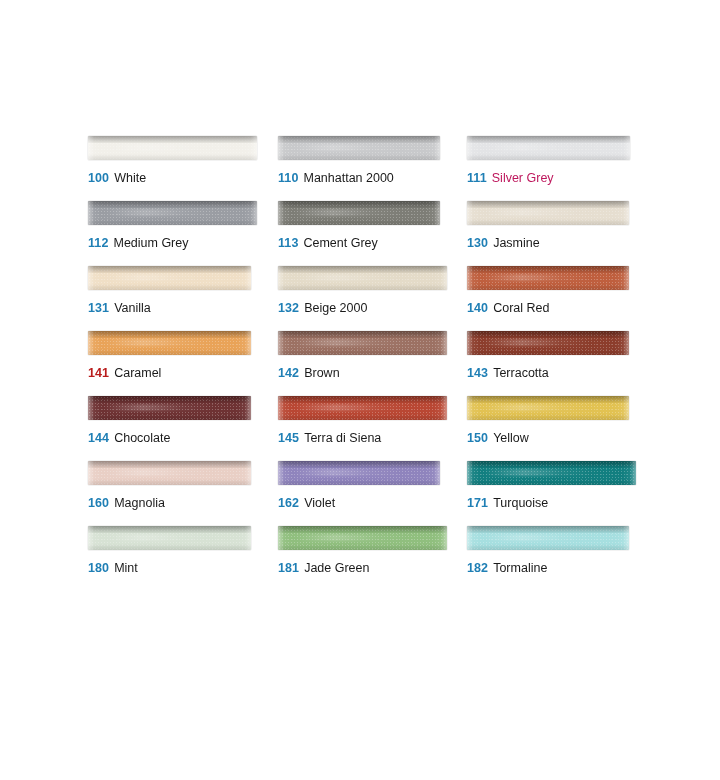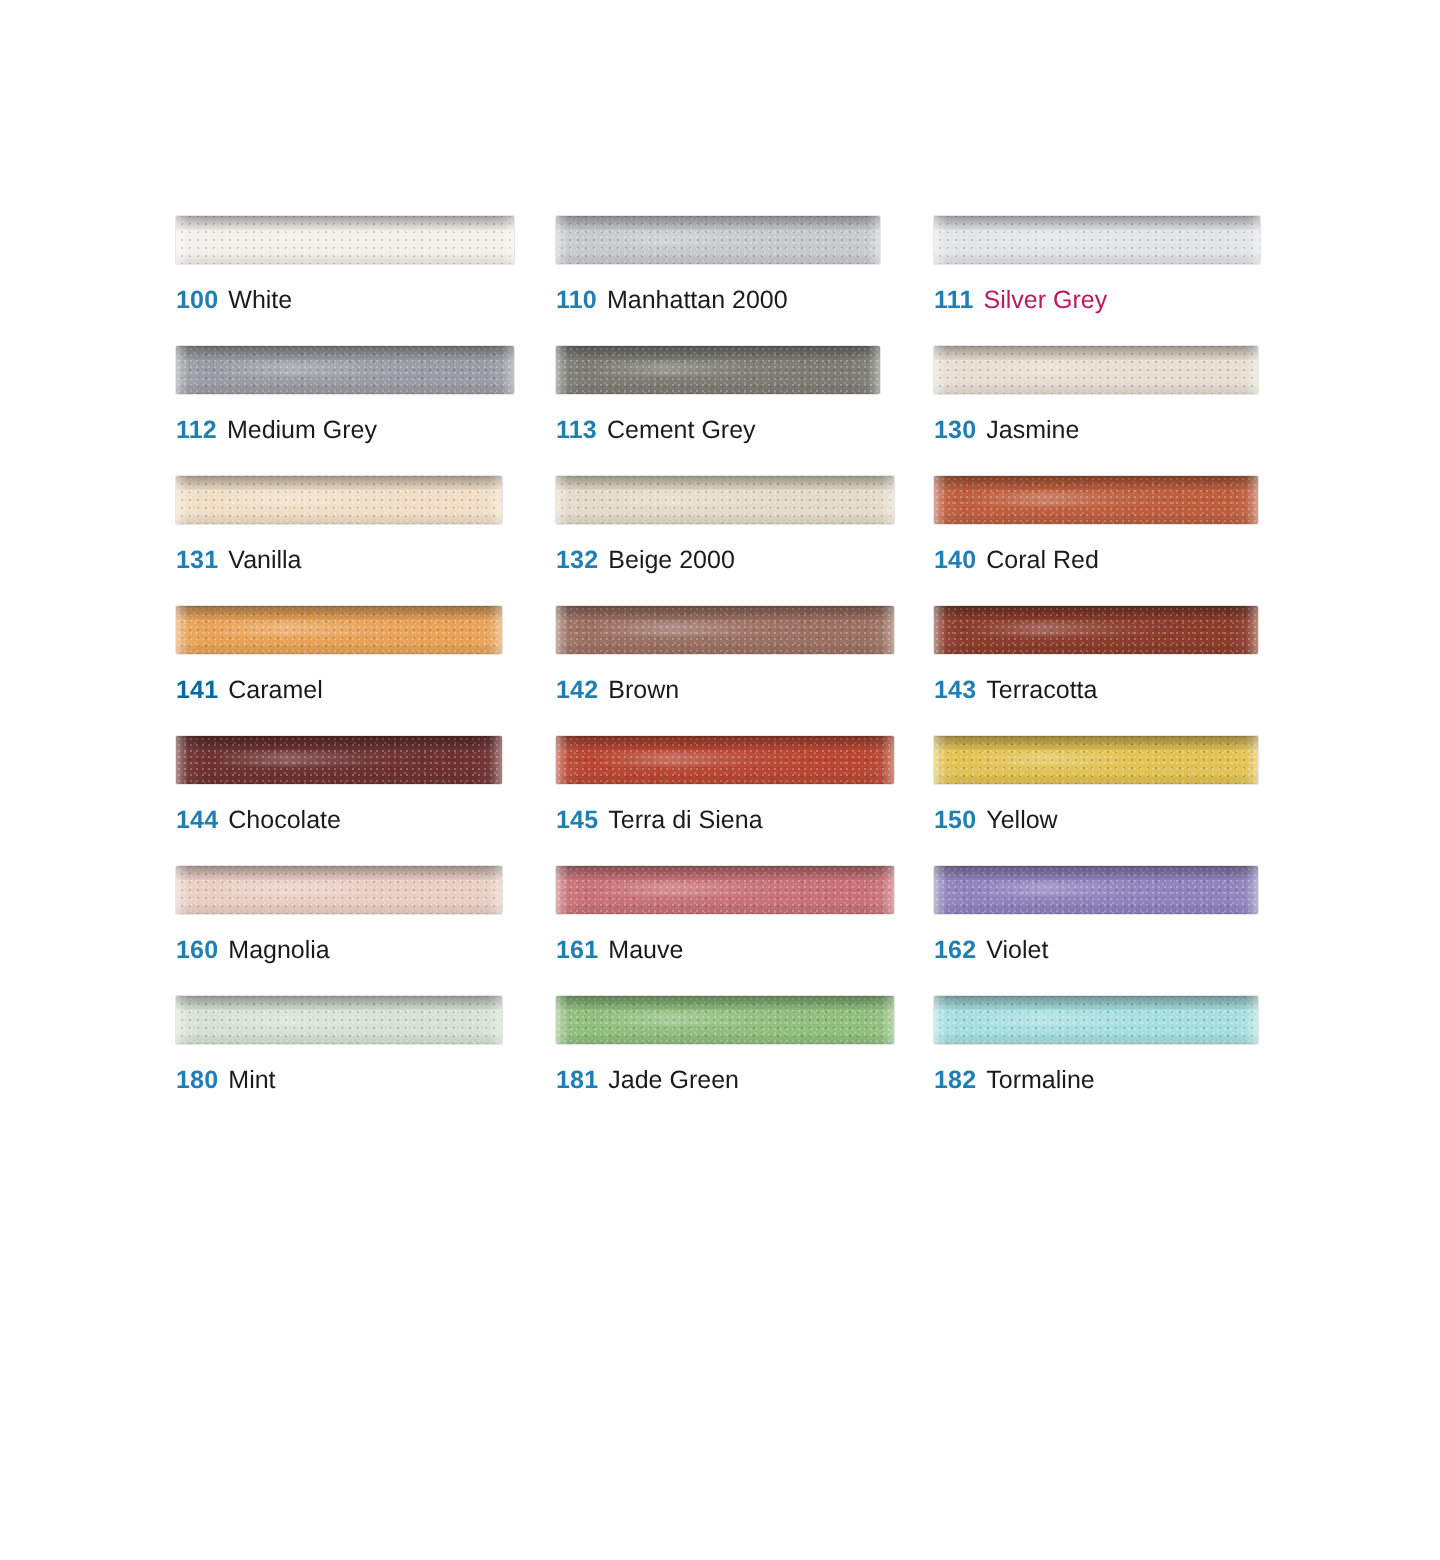--- a/index.html
+++ b/index.html
@@ -21,20 +21,21 @@
     background: #ffffff;
     box-sizing: border-box;
     padding: 108px 0 0 88px;
   }
   .swatch-grid {
     display: grid;
     grid-template-columns: 190px 189px 170px;
     grid-auto-rows: 65px;
     column-gap: 0px;
     row-gap: 0px;
+    margin-top: 28px;
   }
   .swatch-cell {
     position: relative;
     width: 100%;
     height: 65px;
   }
   .swatch-bar {
     position: relative;
     width: 169px;
     height: 24px;
@@ -231,21 +232,21 @@
       </div>
       <div class="swatch-cell col3">
         <div class="swatch-bar">
           <div class="swatch-fill" style="background: rgb(233, 163, 88);"></div>
           <div class="swatch-grain"></div>
           <div class="swatch-shade-top"></div>
           <div class="swatch-sheen"></div>
           <div class="swatch-shade-bottom"></div>
           <div class="swatch-caps"></div>
         </div>
-        <div class="swatch-label"><span class="swatch-code" style="color: #0369a1;">141</span><span class="swatch-name" style="color: rgb(26, 26, 26);">Caramel</span></div>
+        <div class="swatch-label"><span class="swatch-code" style="color: #b91c1c;">141</span><span class="swatch-name" style="color: rgb(26, 26, 26);">Caramel</span></div>
       </div>
       <div class="swatch-cell col1">
         <div class="swatch-bar">
           <div class="swatch-fill" style="background: rgb(156, 113, 99);"></div>
           <div class="swatch-grain"></div>
           <div class="swatch-shade-top"></div>
           <div class="swatch-sheen"></div>
           <div class="swatch-shade-bottom"></div>
           <div class="swatch-caps"></div>
         </div>
@@ -299,41 +300,41 @@
         <div class="swatch-bar">
           <div class="swatch-fill" style="background: rgb(233, 207, 197);"></div>
           <div class="swatch-grain"></div>
           <div class="swatch-shade-top"></div>
           <div class="swatch-sheen"></div>
           <div class="swatch-shade-bottom"></div>
           <div class="swatch-caps"></div>
         </div>
         <div class="swatch-label"><span class="swatch-code" style="color: rgb(31, 127, 181);">160</span><span class="swatch-name" style="color: rgb(26, 26, 26);">Magnolia</span></div>
       </div>
-      <div class="swatch-cell col1">
-        <div class="swatch-bar">
-          <div class="swatch-fill" style="background: rgb(201, 114, 122);"></div>
-          <div class="swatch-grain"></div>
-          <div class="swatch-shade-top"></div>
-          <div class="swatch-sheen"></div>
-          <div class="swatch-shade-bottom"></div>
-          <div class="swatch-caps"></div>
-        </div>
-        <div class="swatch-label"><span class="swatch-code" style="color: rgb(31, 127, 181);">161</span><span class="swatch-name" style="color: rgb(26, 26, 26);">Mauve</span></div>
-      </div>
       <div class="swatch-cell col2">
         <div class="swatch-bar">
           <div class="swatch-fill" style="background: rgb(143, 132, 189);"></div>
           <div class="swatch-grain"></div>
           <div class="swatch-shade-top"></div>
           <div class="swatch-sheen"></div>
           <div class="swatch-shade-bottom"></div>
           <div class="swatch-caps"></div>
         </div>
         <div class="swatch-label"><span class="swatch-code" style="color: rgb(31, 127, 181);">162</span><span class="swatch-name" style="color: rgb(26, 26, 26);">Violet</span></div>
+      </div>
+      <div class="swatch-cell col1">
+        <div class="swatch-bar">
+          <div class="swatch-fill" style="background: rgb(18, 127, 128);"></div>
+          <div class="swatch-grain"></div>
+          <div class="swatch-shade-top"></div>
+          <div class="swatch-sheen"></div>
+          <div class="swatch-shade-bottom"></div>
+          <div class="swatch-caps"></div>
+        </div>
+        <div class="swatch-label"><span class="swatch-code" style="color: rgb(31, 127, 181);">171</span><span class="swatch-name" style="color: rgb(26, 26, 26);">Turquoise</span></div>
       </div>
       <div class="swatch-cell col3">
         <div class="swatch-bar">
           <div class="swatch-fill" style="background: rgb(215, 226, 212);"></div>
           <div class="swatch-grain"></div>
           <div class="swatch-shade-top"></div>
           <div class="swatch-sheen"></div>
           <div class="swatch-shade-bottom"></div>
           <div class="swatch-caps"></div>
         </div>

